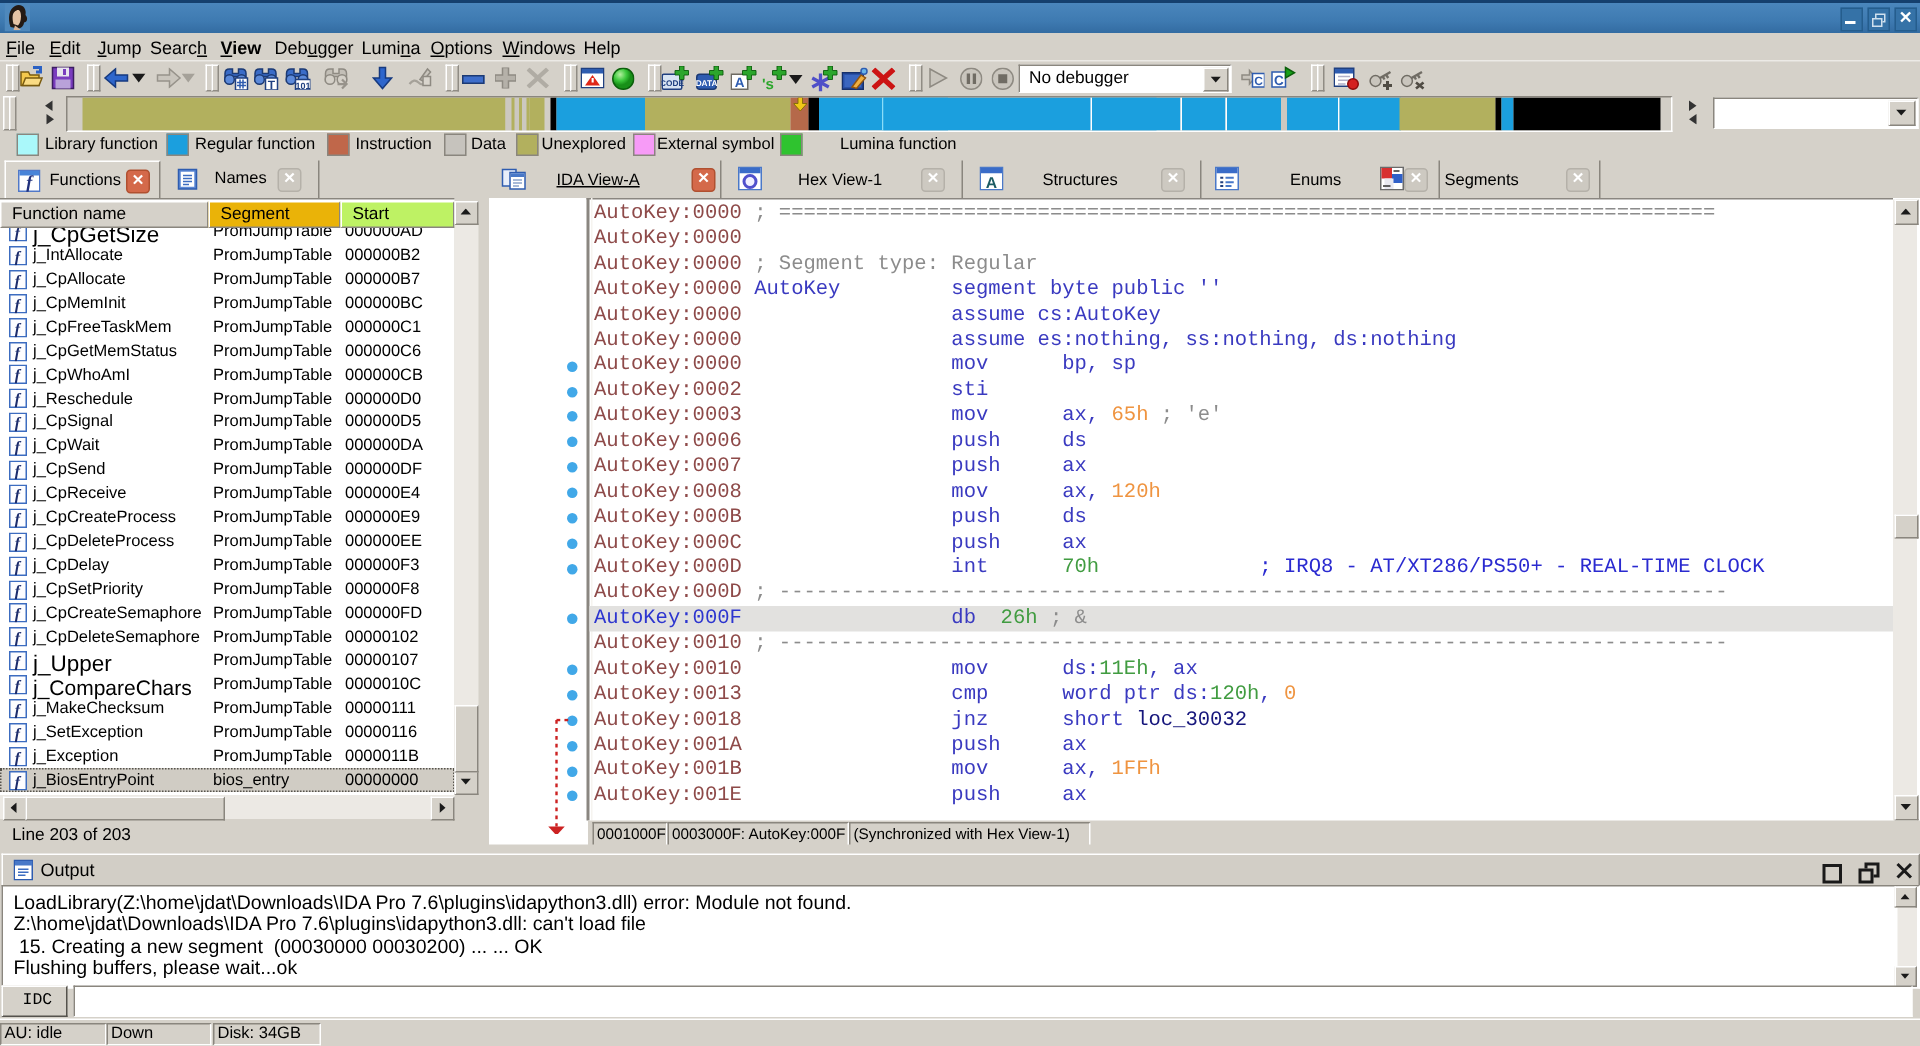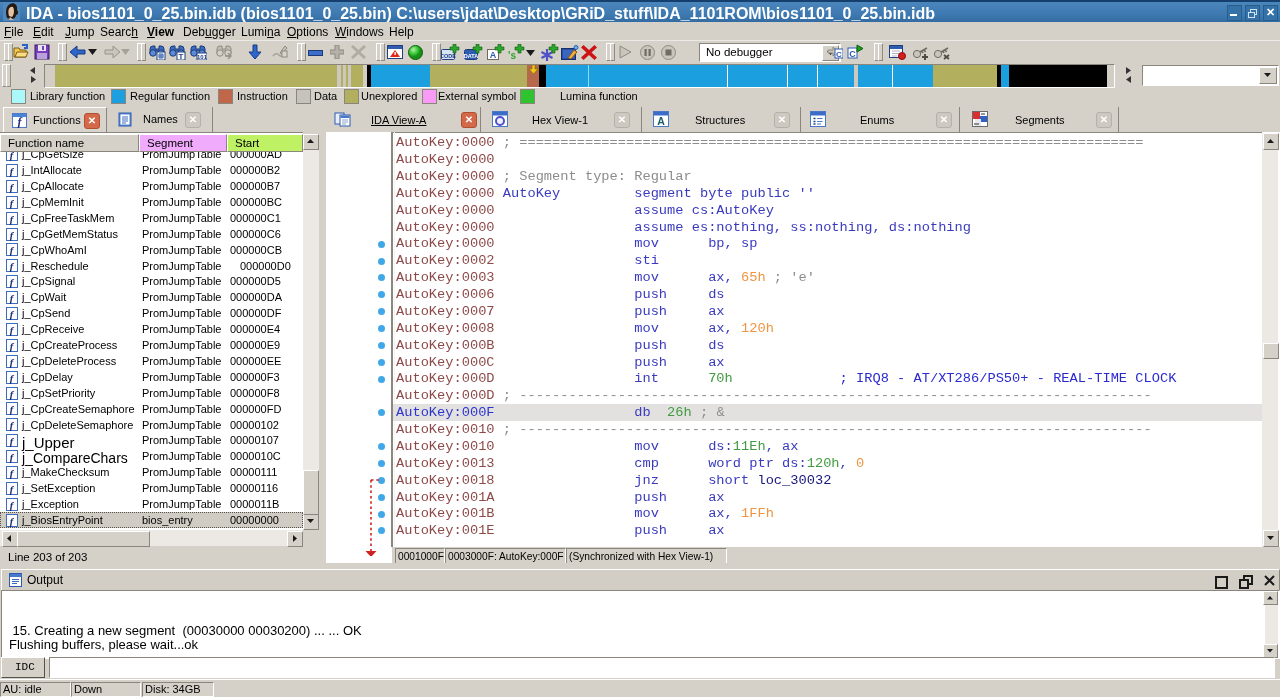--- a/index.html
+++ b/index.html
@@ -10,21 +10,20 @@
 svg{display:block;}
 </style></head><body>
 
 <div class="abs" style="left:0;top:0;width:1280px;height:22px;background:linear-gradient(180deg,#4a86bc 0%,#3e7ab1 55%,#30689e 100%);border-top:2px solid #15406e;">
  <svg class="abs" style="left:3px;top:0px" width="17" height="19" viewBox="0 0 17 19">
   <rect x="0" y="0" width="17" height="19" fill="#4e88bc"></rect>
   <path d="M4 16 C2 10 3 4 7 2 C11 0 15 3 14 8 C16 10 15 13 13 13 C13 15 11 17 9 17 Z" fill="#241a14"></path>
   <path d="M6 14 C5 10 5 6 8 5 C10 4 11 6 11 9 C11 12 10 14 9 15 Z" fill="#e5c3a5"></path>
   <path d="M7 15 L11 18 L6 18 Z" fill="#d9b295"></path>
  </svg>
- <div class="abs" style="left:26px;top:2.5px;font-size:16px;font-weight:bold;color:#ffffff;white-space:nowrap;">IDA - bios1101_0_25.bin.idb (bios1101_0_25.bin) C:\users\jdat\Desktop\GRiD_stuff\IDA_1101ROM\bios1101_0_25.bin.idb</div>
  <div class="abs" style="left:1227px;top:3px;width:13px;height:14px;background:#3572a7;border:1px solid #255d8d;">
       <div class="abs" style="left:2px;top:8px;width:7px;height:2px;background:#fff;"></div>
     </div>
  <div class="abs" style="left:1245px;top:3px;width:13px;height:14px;background:#3572a7;border:1px solid #255d8d;">
       <div class="abs" style="left:4px;top:3px;width:5px;height:4px;border:1px solid #cfe0ee;"></div>
       <div class="abs" style="left:2px;top:6px;width:5px;height:4px;border:1px solid #cfe0ee;background:#3572a7;"></div>
     </div>
  <div class="abs" style="left:1263px;top:3px;width:13px;height:14px;background:#3572a7;border:1px solid #255d8d;color:#fff;font-size:11px;font-weight:bold;text-align:center;line-height:13px;">✕</div>
 </div>
 
@@ -180,21 +179,21 @@
     </svg>
 <svg class="abs" style="left:640px;top:4px" width="15" height="15">
       <circle cx="7.5" cy="7.5" r="7" fill="#c9c5bd" stroke="#8e8a82"></circle>
       <rect x="4.5" y="4" width="2.2" height="7" fill="#706c64"></rect>
       <rect x="8.5" y="4" width="2.2" height="7" fill="#706c64"></rect>
     </svg>
 <svg class="abs" style="left:661px;top:4px" width="15" height="15">
       <circle cx="7.5" cy="7.5" r="7" fill="#c9c5bd" stroke="#8e8a82"></circle>
       <rect x="4.5" y="4.5" width="6" height="6" fill="#706c64"></rect>
     </svg>
-<div class="abs sunk" style="left:679px;top:2px;width:140px;height:17px;background:#fff;margin-left:20px;">
+<div class="abs sunk" style="left:679px;top:2px;width:140px;height:17px;background:#fff;">
 <div class="abs" style="left:6px;top:2px;font-size:11.5px;color:#000;">No debugger</div>
 <div class="abs rais" style="right:1px;top:1px;width:15px;height:14px;background:#d5d1c9;">
         <svg class="abs" style="left:4px;top:5px" width="8" height="5">
           <path d="M0 0 L7 0 L3.5 4 Z" fill="#1a1a1a"></path>
         </svg>
       </div>
 </div>
 <svg class="abs" style="left:827px;top:4px" width="16" height="15">
       <path d="M1 5 L6 5 L6 2 L10 6.5 L6 11 L6 8 L1 8 Z" fill="#c9c5bd" stroke="#8e8a82"></path>
       <rect x="8" y="4" width="8" height="9" fill="#fff" stroke="#2e5cb0"></rect>
@@ -341,49 +340,49 @@
 <div class="abs" style="left:801px;top:1px;width:158px;height:25px;border-right:1px solid #8a867e;">
 <svg class="abs" style="left:9px;top:4px" width="16" height="16">
         <rect x="0.5" y="0.5" width="15" height="15" fill="#fff" stroke="#4a78c8"></rect>
         <rect x="1" y="1" width="14" height="3.5" fill="#3a6cc8"></rect>
         <path d="M3.5 7.5 L5.5 7.5 M3.5 10.5 L5.5 10.5 M3.5 13 L5.5 13" stroke="#204080" stroke-width="1.4"></path>
         <path d="M7 7.5 L12.5 7.5 M7 10.5 L12.5 10.5 M7 13 L11 13" stroke="#4878c8" stroke-width="1.2"></path>
       </svg>
 <div class="abs" style="left:59px;top:6.5px;font-size:11px;color:#000;">Enums</div>
 <div class="abs" style="left:135px;top:5px;width:14px;height:14px;background:#cdc9c1;border:1px solid #b5b1a9;border-radius:3px;color:#fff;font-size:10px;font-weight:bold;text-align:center;line-height:13px;">✕</div>
 </div>
-<div class="abs" style="left:960px;top:1px;width:158px;height:25px;border-right:1px solid #8a867e;">
+<div class="abs" style="left:908px;top:1px;width:158px;height:25px;border-right:1px solid #8a867e;">
 <svg class="abs" style="left:12px;top:4px" width="16" height="16">
         <rect x="0.5" y="0.5" width="15" height="15" fill="#fff" stroke="#6a6a6a"></rect>
         <rect x="1" y="1" width="7" height="7" fill="#d83030"></rect>
         <rect x="8" y="5" width="7" height="6" fill="#3060c8"></rect>
         <rect x="3" y="8" width="6" height="7" fill="#e8e8f0"></rect>
         <path d="M2 13 L7 13 M9 3 L13 3" stroke="#303030" stroke-width="1"></path>
       </svg>
 <div class="abs" style="left:55px;top:6.5px;font-size:11px;color:#000;">Segments</div>
 <div class="abs" style="left:136px;top:5px;width:14px;height:14px;background:#cdc9c1;border:1px solid #b5b1a9;border-radius:3px;color:#fff;font-size:10px;font-weight:bold;text-align:center;line-height:13px;">✕</div>
 </div>
 </div>
 <div class="abs" style="left:0;top:132px;width:321px;height:434px;background:#d5d1c9;">
 <div class="abs" style="left:0;top:0;width:303px;height:398px;background:#fff;border-top:1px solid #8a867e;"></div>
 <div class="abs rais" style="left:0px;top:2px;width:137px;height:16px;background:#d5d1c9;">
       <div class="abs" style="left:7px;top:2px;font-size:11.5px;color:#000;white-space:nowrap;">Function name</div>
     </div>
-<div class="abs rais" style="left:139px;top:2px;width:86px;height:16px;background:#f0abfc;">
+<div class="abs rais" style="left:139px;top:2px;width:86px;height:16px;background:#eab308;">
       <div class="abs" style="left:7px;top:2px;font-size:11.5px;color:#000;white-space:nowrap;">Segment</div>
     </div>
 <div class="abs rais" style="left:227px;top:2px;width:74px;height:16px;background:#bef264;">
       <div class="abs" style="left:7px;top:2px;font-size:11.5px;color:#000;white-space:nowrap;">Start</div>
     </div>
 <div class="abs" style="left:0;top:20px;width:303px;height:376px;overflow:hidden;">
 <svg class="abs" style="left:6px;top:-4.0px" width="12" height="13">
         <rect x="0.5" y="0.5" width="11" height="12" fill="#fdfdff" stroke="#3c6cc0"></rect>
         <text x="5.5" y="10.5" font-size="10.5" font-style="italic" font-weight="bold" font-family="Liberation Serif" fill="#1c2c6c" text-anchor="middle">f</text>
       </svg>
-<div class="abs" style="left:22px;top:-3.8px;font-size:11px;color:#000;white-space:nowrap;">j_CpGetSize</div>
+<div class="abs" style="left:22px;top:-3.8px;font-size:15px;color:#000;white-space:nowrap;">j_CpGetSize</div>
 <div class="abs" style="left:142px;top:-3.8px;font-size:11px;color:#000;">PromJumpTable</div>
 <div class="abs" style="left:230px;top:-3.8px;font-size:11px;color:#000;">000000AD</div>
 <svg class="abs" style="left:6px;top:11.9px" width="12" height="13">
         <rect x="0.5" y="0.5" width="11" height="12" fill="#fdfdff" stroke="#3c6cc0"></rect>
         <text x="5.5" y="10.5" font-size="10.5" font-style="italic" font-weight="bold" font-family="Liberation Serif" fill="#1c2c6c" text-anchor="middle">f</text>
       </svg>
 <div class="abs" style="left:22px;top:12.1px;font-size:11px;color:#000;white-space:nowrap;">j_IntAllocate</div>
 <div class="abs" style="left:142px;top:12.1px;font-size:11px;color:#000;">PromJumpTable</div>
 <div class="abs" style="left:230px;top:12.1px;font-size:11px;color:#000;">000000B2</div>
 <svg class="abs" style="left:6px;top:27.8px" width="12" height="13">
@@ -420,21 +419,21 @@
       </svg>
 <div class="abs" style="left:22px;top:91.6px;font-size:11px;color:#000;white-space:nowrap;">j_CpWhoAmI</div>
 <div class="abs" style="left:142px;top:91.6px;font-size:11px;color:#000;">PromJumpTable</div>
 <div class="abs" style="left:230px;top:91.6px;font-size:11px;color:#000;">000000CB</div>
 <svg class="abs" style="left:6px;top:107.3px" width="12" height="13">
         <rect x="0.5" y="0.5" width="11" height="12" fill="#fdfdff" stroke="#3c6cc0"></rect>
         <text x="5.5" y="10.5" font-size="10.5" font-style="italic" font-weight="bold" font-family="Liberation Serif" fill="#1c2c6c" text-anchor="middle">f</text>
       </svg>
 <div class="abs" style="left:22px;top:107.5px;font-size:11px;color:#000;white-space:nowrap;">j_Reschedule</div>
 <div class="abs" style="left:142px;top:107.5px;font-size:11px;color:#000;">PromJumpTable</div>
-<div class="abs" style="left:240px;top:107.5px;font-size:11px;color:#000;">000000D0</div>
+<div class="abs" style="left:230px;top:107.5px;font-size:11px;color:#000;">000000D0</div>
 <svg class="abs" style="left:6px;top:123.2px" width="12" height="13">
         <rect x="0.5" y="0.5" width="11" height="12" fill="#fdfdff" stroke="#3c6cc0"></rect>
         <text x="5.5" y="10.5" font-size="10.5" font-style="italic" font-weight="bold" font-family="Liberation Serif" fill="#1c2c6c" text-anchor="middle">f</text>
       </svg>
 <div class="abs" style="left:22px;top:123.4px;font-size:11px;color:#000;white-space:nowrap;">j_CpSignal</div>
 <div class="abs" style="left:142px;top:123.4px;font-size:11px;color:#000;">PromJumpTable</div>
 <div class="abs" style="left:230px;top:123.4px;font-size:11px;color:#000;">000000D5</div>
 <svg class="abs" style="left:6px;top:139.1px" width="12" height="13">
         <rect x="0.5" y="0.5" width="11" height="12" fill="#fdfdff" stroke="#3c6cc0"></rect>
         <text x="5.5" y="10.5" font-size="10.5" font-style="italic" font-weight="bold" font-family="Liberation Serif" fill="#1c2c6c" text-anchor="middle">f</text>
@@ -628,20 +627,22 @@
       </svg>
 <div class="abs" style="left:25px;top:3px;font-size:12px;color:#000;">Output</div>
 <div class="abs" style="left:1213px;top:6px;width:9px;height:9px;border:2px solid #1a1a1a;"></div>
 <div class="abs" style="left:1241px;top:5px;width:6px;height:6px;border:2px solid #1a1a1a;"></div>
       <div class="abs" style="left:1237px;top:9px;width:6px;height:6px;border:2px solid #1a1a1a;background:#d2cec6;"></div>
 <svg class="abs" style="left:1262px;top:5px" width="11" height="11">
         <path d="M1 1 L10 10 M10 1 L1 10" stroke="#1a1a1a" stroke-width="2"></path>
       </svg>
 </div>
 <div class="abs sunk" style="left:1px;top:22px;width:1277px;height:67px;background:#fff;">
+<div class="abs" style="left:7px;top:3.0px;font-size:13px;color:#000;white-space:pre;">LoadLibrary(Z:\home\jdat\Downloads\IDA Pro 7.6\plugins\idapython3.dll) error: Module not found.</div>
+<div class="abs" style="left:7px;top:17.4px;font-size:13px;color:#000;white-space:pre;">Z:\home\jdat\Downloads\IDA Pro 7.6\plugins\idapython3.dll: can't load file</div>
 <div class="abs" style="left:7px;top:31.8px;font-size:13px;color:#000;white-space:pre;">&nbsp;15. Creating a new segment&nbsp; (00030000 00030200) ... ... OK</div>
 <div class="abs" style="left:7px;top:46.2px;font-size:13px;color:#000;white-space:pre;">Flushing buffers, please wait...ok</div>
 <div class="abs" style="right:1px;top:0px;width:13px;height:65px;background:#ece9e4;"></div>
 <div class="abs rais" style="right:1px;top:0px;width:13px;height:12px;background:#d5d1c9;">
         <svg class="abs" style="left:3px;top:4px" width="7" height="4">
           <path d="M0 3.5 L6 3.5 L3 0 Z" fill="#1a1a1a"></path>
         </svg>
       </div>
 <div class="abs rais" style="right:1px;top:53px;width:13px;height:12px;background:#d5d1c9;">
         <svg class="abs" style="left:3px;top:4px" width="7" height="4">

